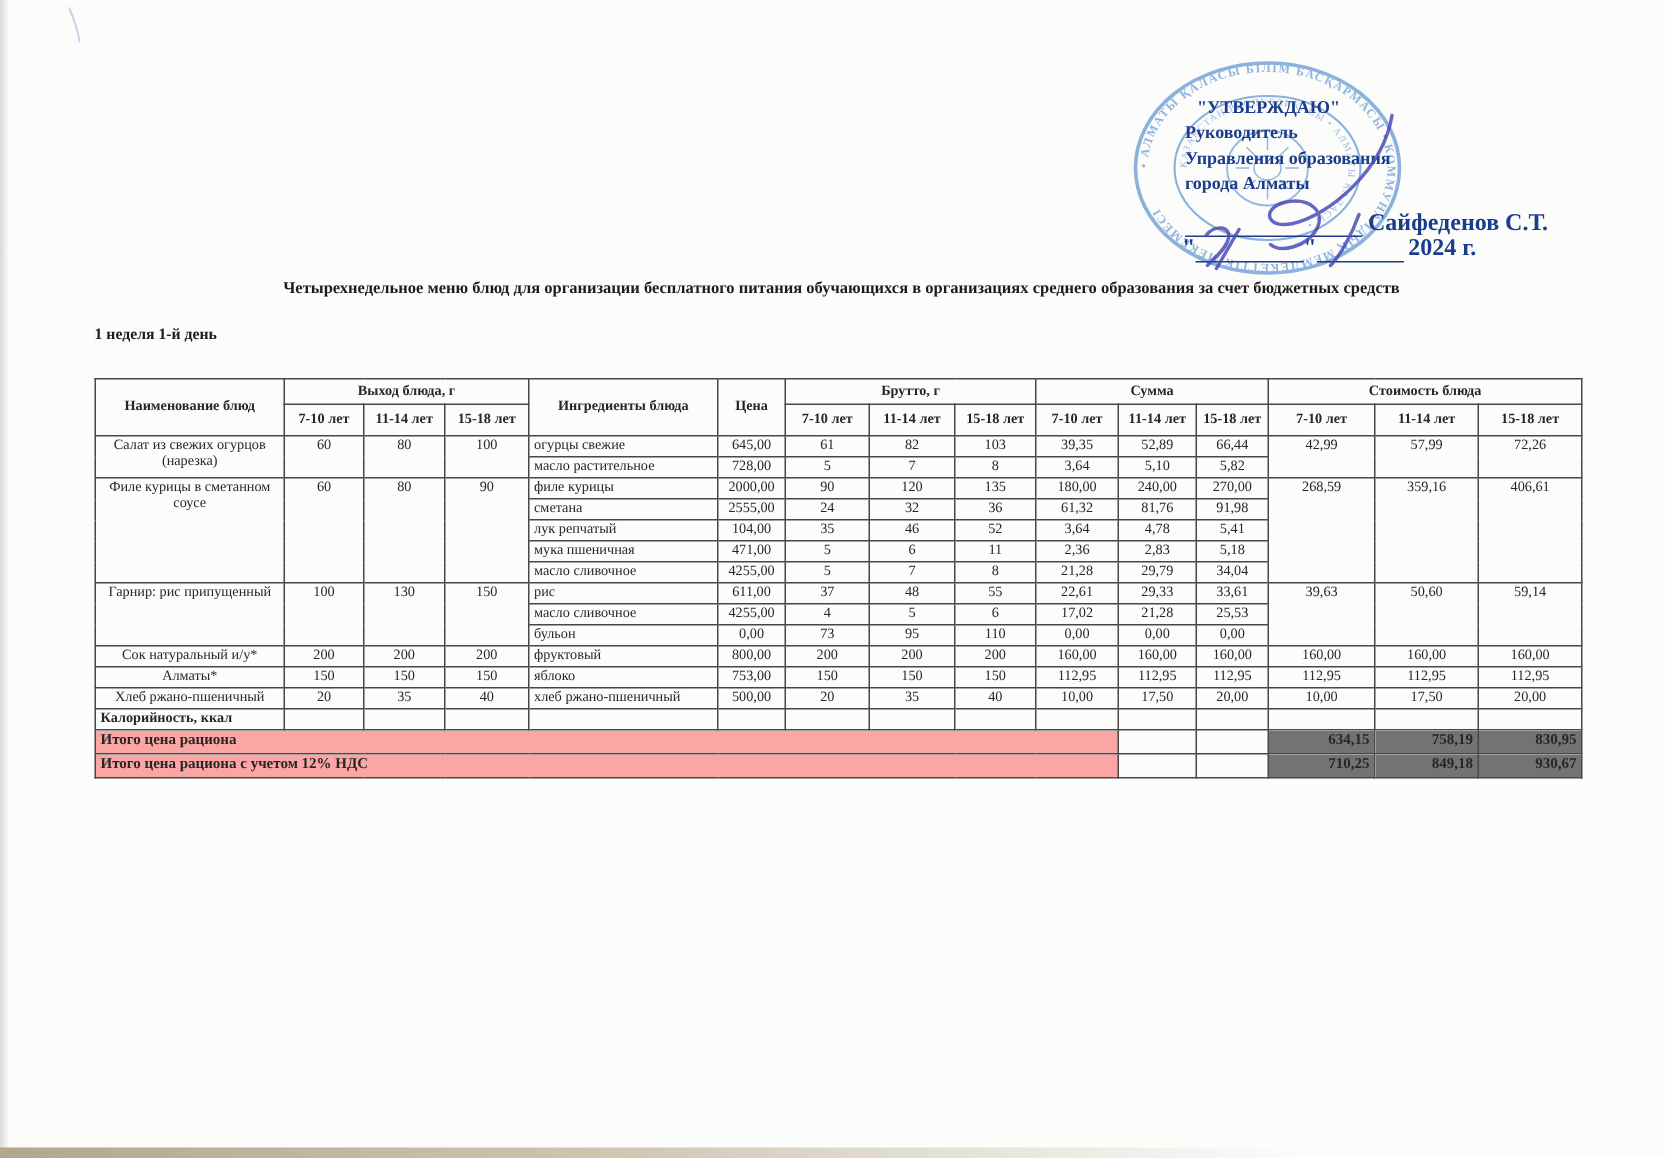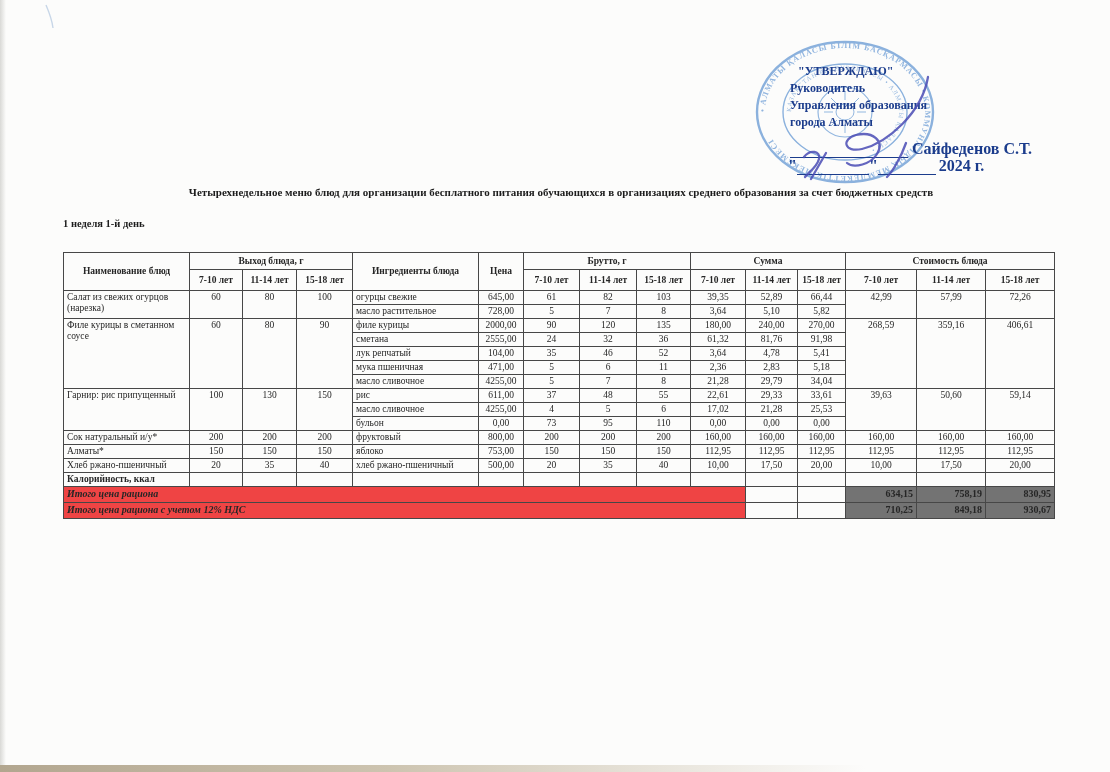--- a/index.html
+++ b/index.html
@@ -31,27 +31,27 @@
   .menu-table-wrap{position:absolute;left:63px;top:252px;}
   table.menu-table{border-collapse:collapse;table-layout:fixed;width:991px;
     font-family:"Liberation Serif","DejaVu Serif",serif;}
   table.menu-table th,table.menu-table td{
     border:1px solid #474747;font-size:9.5px;line-height:10.5px;
     padding:1px 3px;color:#262626;overflow:hidden;}
   table.menu-table th{font-weight:bold;text-align:center;vertical-align:middle;}
   table.menu-table thead tr:first-child th{height:14px;}
   table.menu-table thead tr:last-child th{height:18px;}
   table.menu-table td{height:11px;}
-  td.name{text-align:left;vertical-align:top;}
+  td.name{text-align:center;vertical-align:top;}
   td.topc{text-align:center;vertical-align:top;}
   td.ing{text-align:left;vertical-align:middle;}
   td.num{text-align:center;vertical-align:middle;}
   td.kcal{font-weight:bold;text-align:left;}
   tr.total-row td{height:13px;font-size:10px;}
-  td.tlabel{font-weight:bold;font-style:italic;text-align:left;background:#ef4444;margin-left:26px;}
+  td.tlabel{font-weight:bold;text-align:left;background:#fca5a5;margin-left:26px;}
   td.tval{font-weight:bold;text-align:right;background:#737373;}
   td.plain{background:#fcfcfb;}
 </style>
 </head>
 <body>
 
 <div class="page">
   <div class="edge-left"></div>
   <div class="edge-bottom"></div>
 

